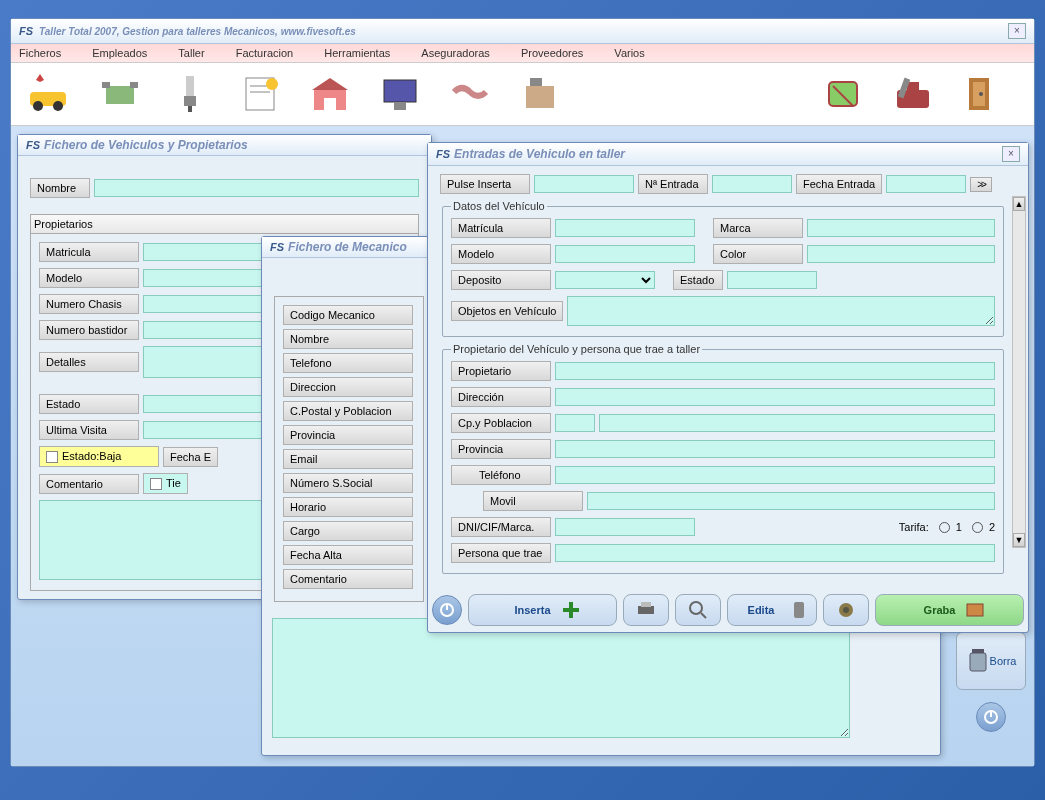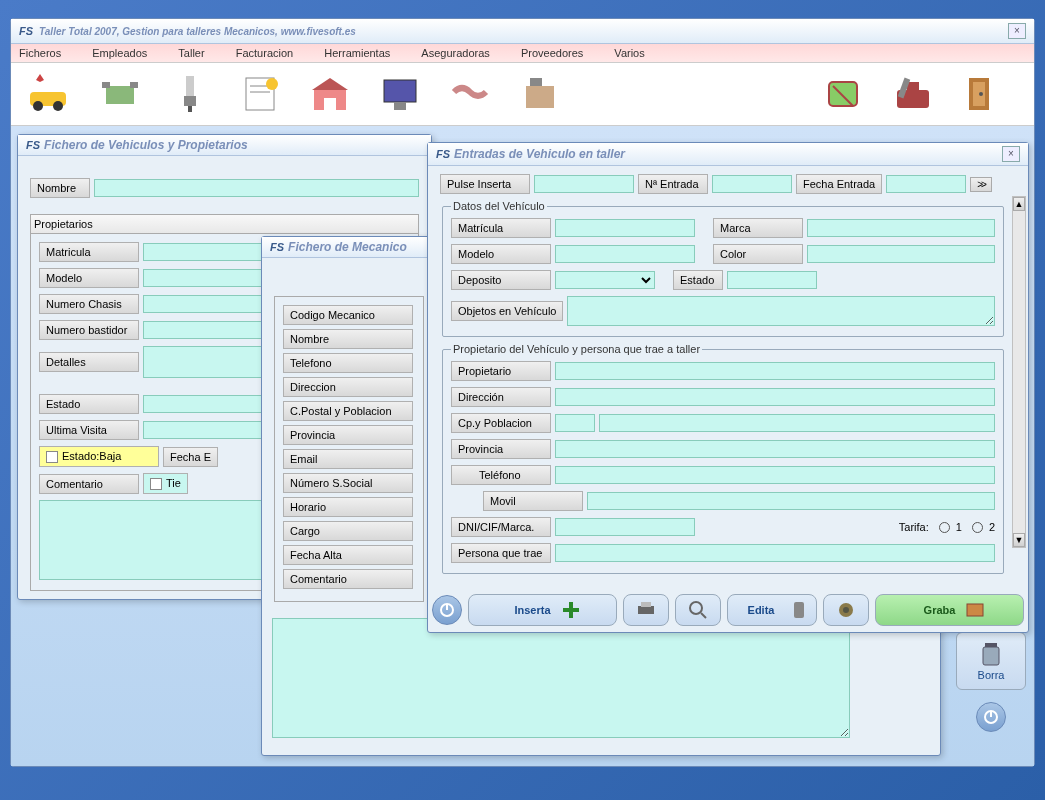--- a/index.html
+++ b/index.html
@@ -33,21 +33,21 @@
   #win-entradas  { top:16px; left:416px; width:602px; }
   #win-mecanicos .side-labels { width:150px; }
   #win-mecanicos .side-labels .lbl-btn { width:130px; display:block; margin-bottom:4px;}
   .actionbar { display:flex; gap:6px; margin:6px 4px; align-items:center; }
   .actbtn { background:linear-gradient(#e0ecf8,#c8daf0); border:1px solid #9ab; border-radius:8px; height:32px; display:flex; align-items:center; justify-content:center; cursor:pointer;}
   .actbtn.big { flex:1; }
   .actbtn .acttxt { color:#1a4a8a; font-weight:bold; margin:0 10px;}
   .round-off { width:30px; height:30px; border-radius:15px; background:linear-gradient(#aac6e6,#7aa0d0); border:1px solid #6a8ab8; display:flex; align-items:center; justify-content:center; cursor:pointer;}
   .graba { background:linear-gradient(#b8f0b0,#8ed888); }
   .vert-btns { position:absolute; right:8px; top:440px; display:flex; flex-direction:column; gap:8px; }
-  .vbtn { width:70px; height:58px; background:linear-gradient(#e0ecf8,#c8daf0); border:1px solid #9ab; border-radius:6px; display:flex; flex-direction:column; align-items:center; justify-content:center; cursor:pointer; font-size:10px; color:#1a4a8a;}
+  .vbtn { width:70px; height:58px; background:linear-gradient(#e0ecf8,#c8daf0); border:1px solid #9ab; border-radius:6px; display:flex; align-items:center; justify-content:center; cursor:pointer; font-size:10px; color:#1a4a8a;}
   .scrollbar { position:absolute; right:2px; top:30px; bottom:40px; width:14px; background:#e8e8e8; border:1px solid #c0c0c0;}
   .scrollbar .up, .scrollbar .down { height:14px; background:linear-gradient(#f0f0f0,#d0d0d0); border:1px solid #aaa; text-align:center; line-height:12px; font-size:9px;}
   .scrollbar .down { position:absolute; bottom:0; left:0; right:0;}
   .yellow { background:#ffff99 !important; }
   .chk { width:12px; height:12px; border:1px solid #888; background:#fff; display:inline-block; margin-right:4px; vertical-align:middle;}
   select.txt-in { height:18px; }
   .radio { display:inline-block; width:11px; height:11px; border:1px solid #555; border-radius:50%; vertical-align:middle; margin:0 2px 0 6px;}
   .nav-arrows { background:linear-gradient(#f0f0f0,#d8d8d8); border:1px solid #aaa; padding:1px 6px; cursor:pointer; font-size:10px; letter-spacing:-2px;}
 </style>
 </head>

